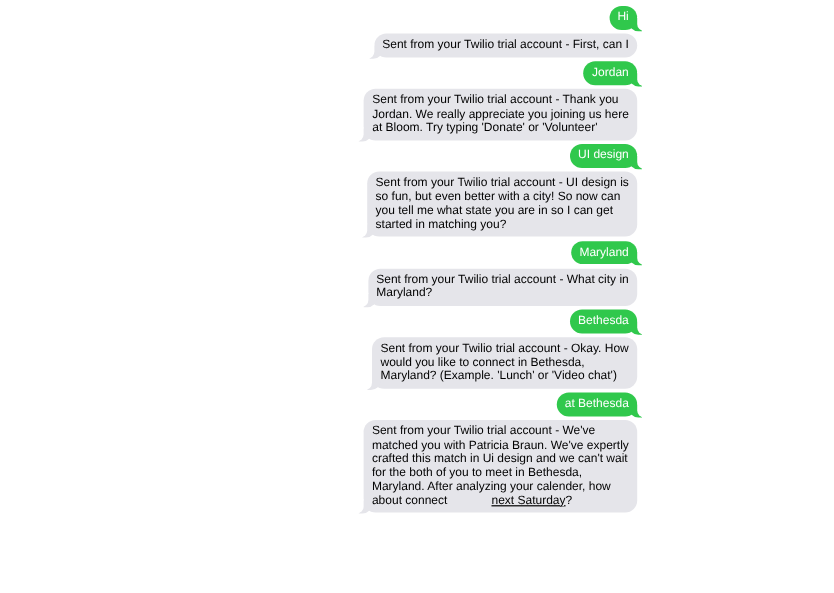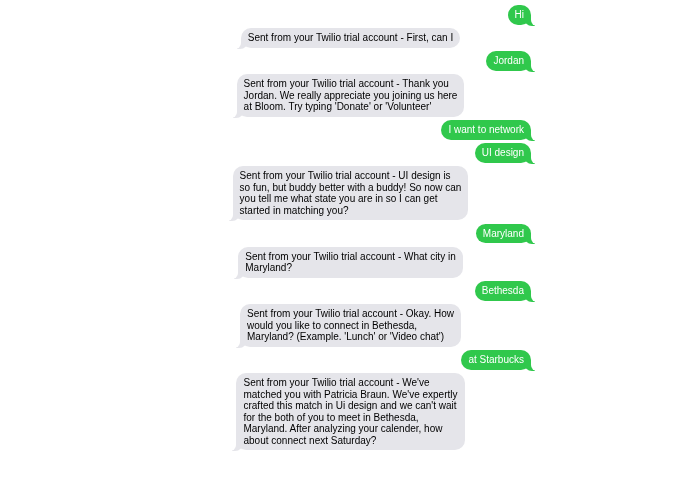--- a/index.html
+++ b/index.html
@@ -21,21 +21,21 @@
     padding: 5px 164px 0 170px;
     display: flex;
     flex-direction: column;
     align-items: stretch;
   }
   .msg {
     display: flex;
     margin-bottom: 3.5px;
   }
   .msg.sent { justify-content: flex-end; }
-  .msg.received { justify-content: center; }
+  .msg.received { justify-content: flex-end; }
   .bubble {
     position: relative;
     padding: 4px 7px;
     border-radius: 10px;
     font-size: 10px;
     line-height: 11.5px;
   }
   .sent .bubble {
     background: var(--sent-bg);
     color: var(--sent-text);
@@ -72,22 +72,24 @@
     border-bottom-right-radius: 8px;
   }
   .received .bubble::after {
     content: ""; position: absolute; z-index: 1;
     bottom: -1px; left: -6px;
     width: 6px; height: 12px;
     background: var(--page-bg);
     border-bottom-right-radius: 6px;
   }
   .datelink {
+    text-decoration: underline;
     color: inherit;
     cursor: pointer;
+    margin-left: 34px;
   }
 </style>
 </head>
 <body>
 
 <div class="chat">
     <div class="msg sent">
       <div class="bubble">
         <div class="line">Hi</div>
       </div>
@@ -104,32 +106,27 @@
     </div>
     <div class="msg received">
       <div class="bubble">
         <div class="line">Sent from your Twilio trial account - Thank you</div>
         <div class="line">Jordan. We really appreciate you joining us here</div>
         <div class="line">at Bloom. Try typing 'Donate' or 'Volunteer'</div>
       </div>
     </div>
     <div class="msg sent">
       <div class="bubble">
-        <div class="line">I want to network</div>
-      </div>
-    </div>
-    <div class="msg sent">
-      <div class="bubble">
         <div class="line">UI design</div>
       </div>
     </div>
     <div class="msg received">
       <div class="bubble">
         <div class="line">Sent from your Twilio trial account - UI design is</div>
-        <div class="line">so fun, but buddy better with a buddy! So now can</div>
+        <div class="line">so fun, but even better with a city! So now can</div>
         <div class="line">you tell me what state you are in so I can get</div>
         <div class="line">started in matching you?</div>
       </div>
     </div>
     <div class="msg sent">
       <div class="bubble">
         <div class="line">Maryland</div>
       </div>
     </div>
     <div class="msg received">
@@ -145,21 +142,21 @@
     </div>
     <div class="msg received">
       <div class="bubble">
         <div class="line">Sent from your Twilio trial account - Okay. How</div>
         <div class="line">would you like to connect in Bethesda,</div>
         <div class="line">Maryland? (Example. 'Lunch' or 'Video chat')</div>
       </div>
     </div>
     <div class="msg sent">
       <div class="bubble">
-        <div class="line">at Starbucks</div>
+        <div class="line">at Bethesda</div>
       </div>
     </div>
     <div class="msg received">
       <div class="bubble">
         <div class="line">Sent from your Twilio trial account - We've</div>
         <div class="line">matched you with Patricia Braun. We've expertly</div>
         <div class="line">crafted this match in Ui design and we can't wait</div>
         <div class="line">for the both of you to meet in Bethesda,</div>
         <div class="line">Maryland. After analyzing your calender, how</div>
         <div class="line"><span>about connect </span><span class="datelink">next Saturday</span><span>?</span></div>

